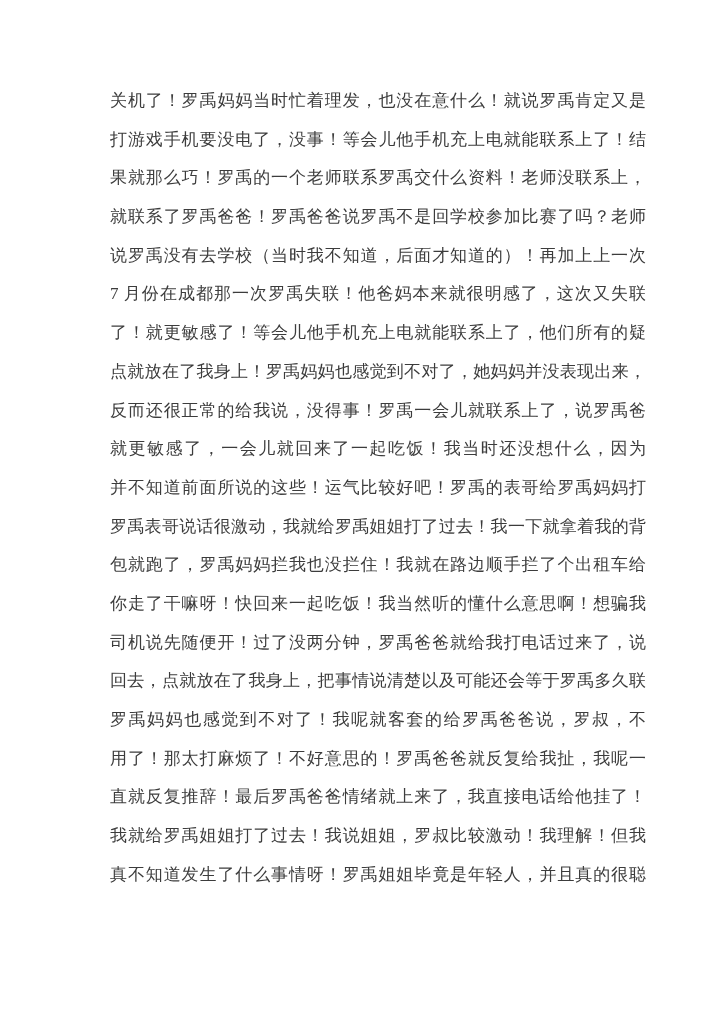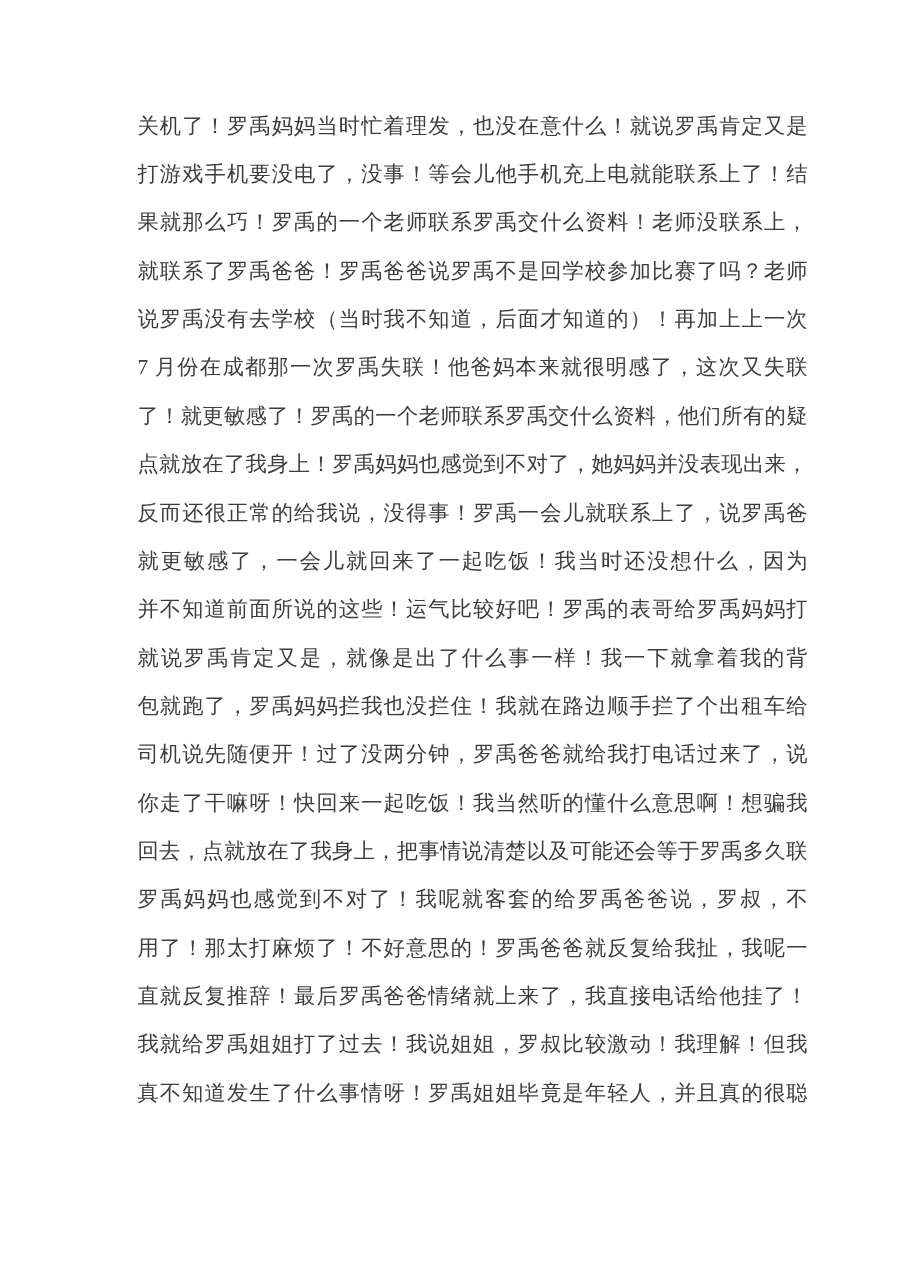--- a/index.html
+++ b/index.html
@@ -45,29 +45,29 @@
 <body>
 
 <div class="page">
   <div class="text-block">
     <div class="line">关机了！罗禹妈妈当时忙着理发，也没在意什么！就说罗禹肯定又是</div>
     <div class="line">打游戏手机要没电了，没事！等会儿他手机充上电就能联系上了！结</div>
     <div class="line">果就那么巧！罗禹的一个老师联系罗禹交什么资料！老师没联系上，</div>
     <div class="line">就联系了罗禹爸爸！罗禹爸爸说罗禹不是回学校参加比赛了吗？老师</div>
     <div class="line">说罗禹没有去学校（当时我不知道，后面才知道的）！再加上上一次</div>
     <div class="line">7 月份在成都那一次罗禹失联！他爸妈本来就很明感了，这次又失联</div>
-    <div class="line">了！就更敏感了！罗禹的一个老师联系罗禹交什么资料，他们所有的疑</div>
+    <div class="line">了！就更敏感了！等会儿他手机充上电就能联系上了，他们所有的疑</div>
     <div class="line">点就放在了我身上！罗禹妈妈也感觉到不对了，她妈妈并没表现出来，</div>
     <div class="line">反而还很正常的给我说，没得事！罗禹一会儿就联系上了，说罗禹爸</div>
     <div class="line">就更敏感了，一会儿就回来了一起吃饭！我当时还没想什么，因为</div>
     <div class="line">并不知道前面所说的这些！运气比较好吧！罗禹的表哥给罗禹妈妈打</div>
-    <div class="line">就说罗禹肯定又是，就像是出了什么事一样！我一下就拿着我的背</div>
+    <div class="line">罗禹表哥说话很激动，我就给罗禹姐姐打了过去！我一下就拿着我的背</div>
     <div class="line">包就跑了，罗禹妈妈拦我也没拦住！我就在路边顺手拦了个出租车给</div>
+    <div class="line">你走了干嘛呀！快回来一起吃饭！我当然听的懂什么意思啊！想骗我</div>
     <div class="line">司机说先随便开！过了没两分钟，罗禹爸爸就给我打电话过来了，说</div>
-    <div class="line">你走了干嘛呀！快回来一起吃饭！我当然听的懂什么意思啊！想骗我</div>
     <div class="line">回去，点就放在了我身上，把事情说清楚以及可能还会等于罗禹多久联</div>
     <div class="line">罗禹妈妈也感觉到不对了！我呢就客套的给罗禹爸爸说，罗叔，不</div>
     <div class="line">用了！那太打麻烦了！不好意思的！罗禹爸爸就反复给我扯，我呢一</div>
     <div class="line">直就反复推辞！最后罗禹爸爸情绪就上来了，我直接电话给他挂了！</div>
     <div class="line">我就给罗禹姐姐打了过去！我说姐姐，罗叔比较激动！我理解！但我</div>
     <div class="line">真不知道发生了什么事情呀！罗禹姐姐毕竟是年轻人，并且真的很聪</div>
   </div>
 </div>
 
 </body></html>

